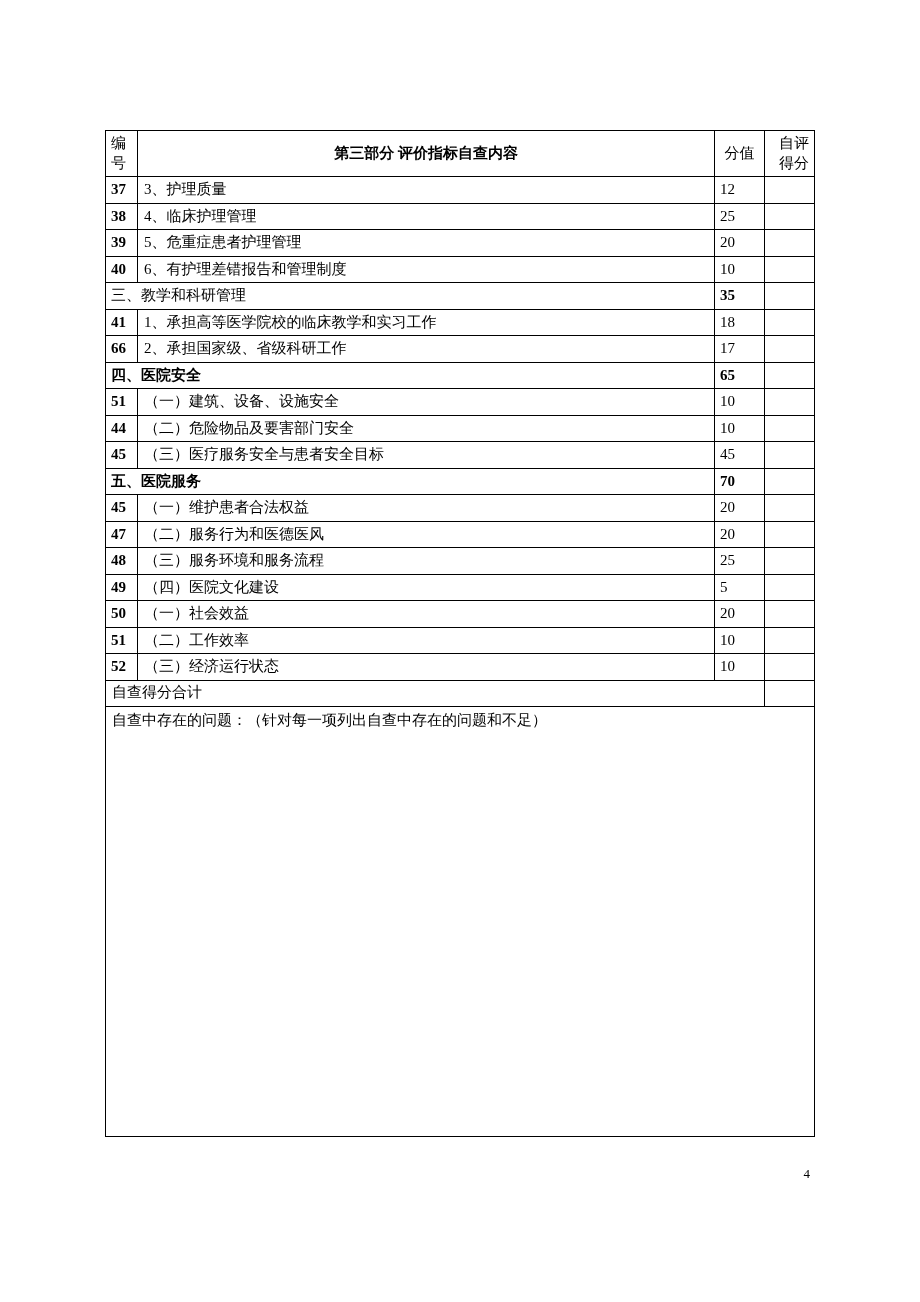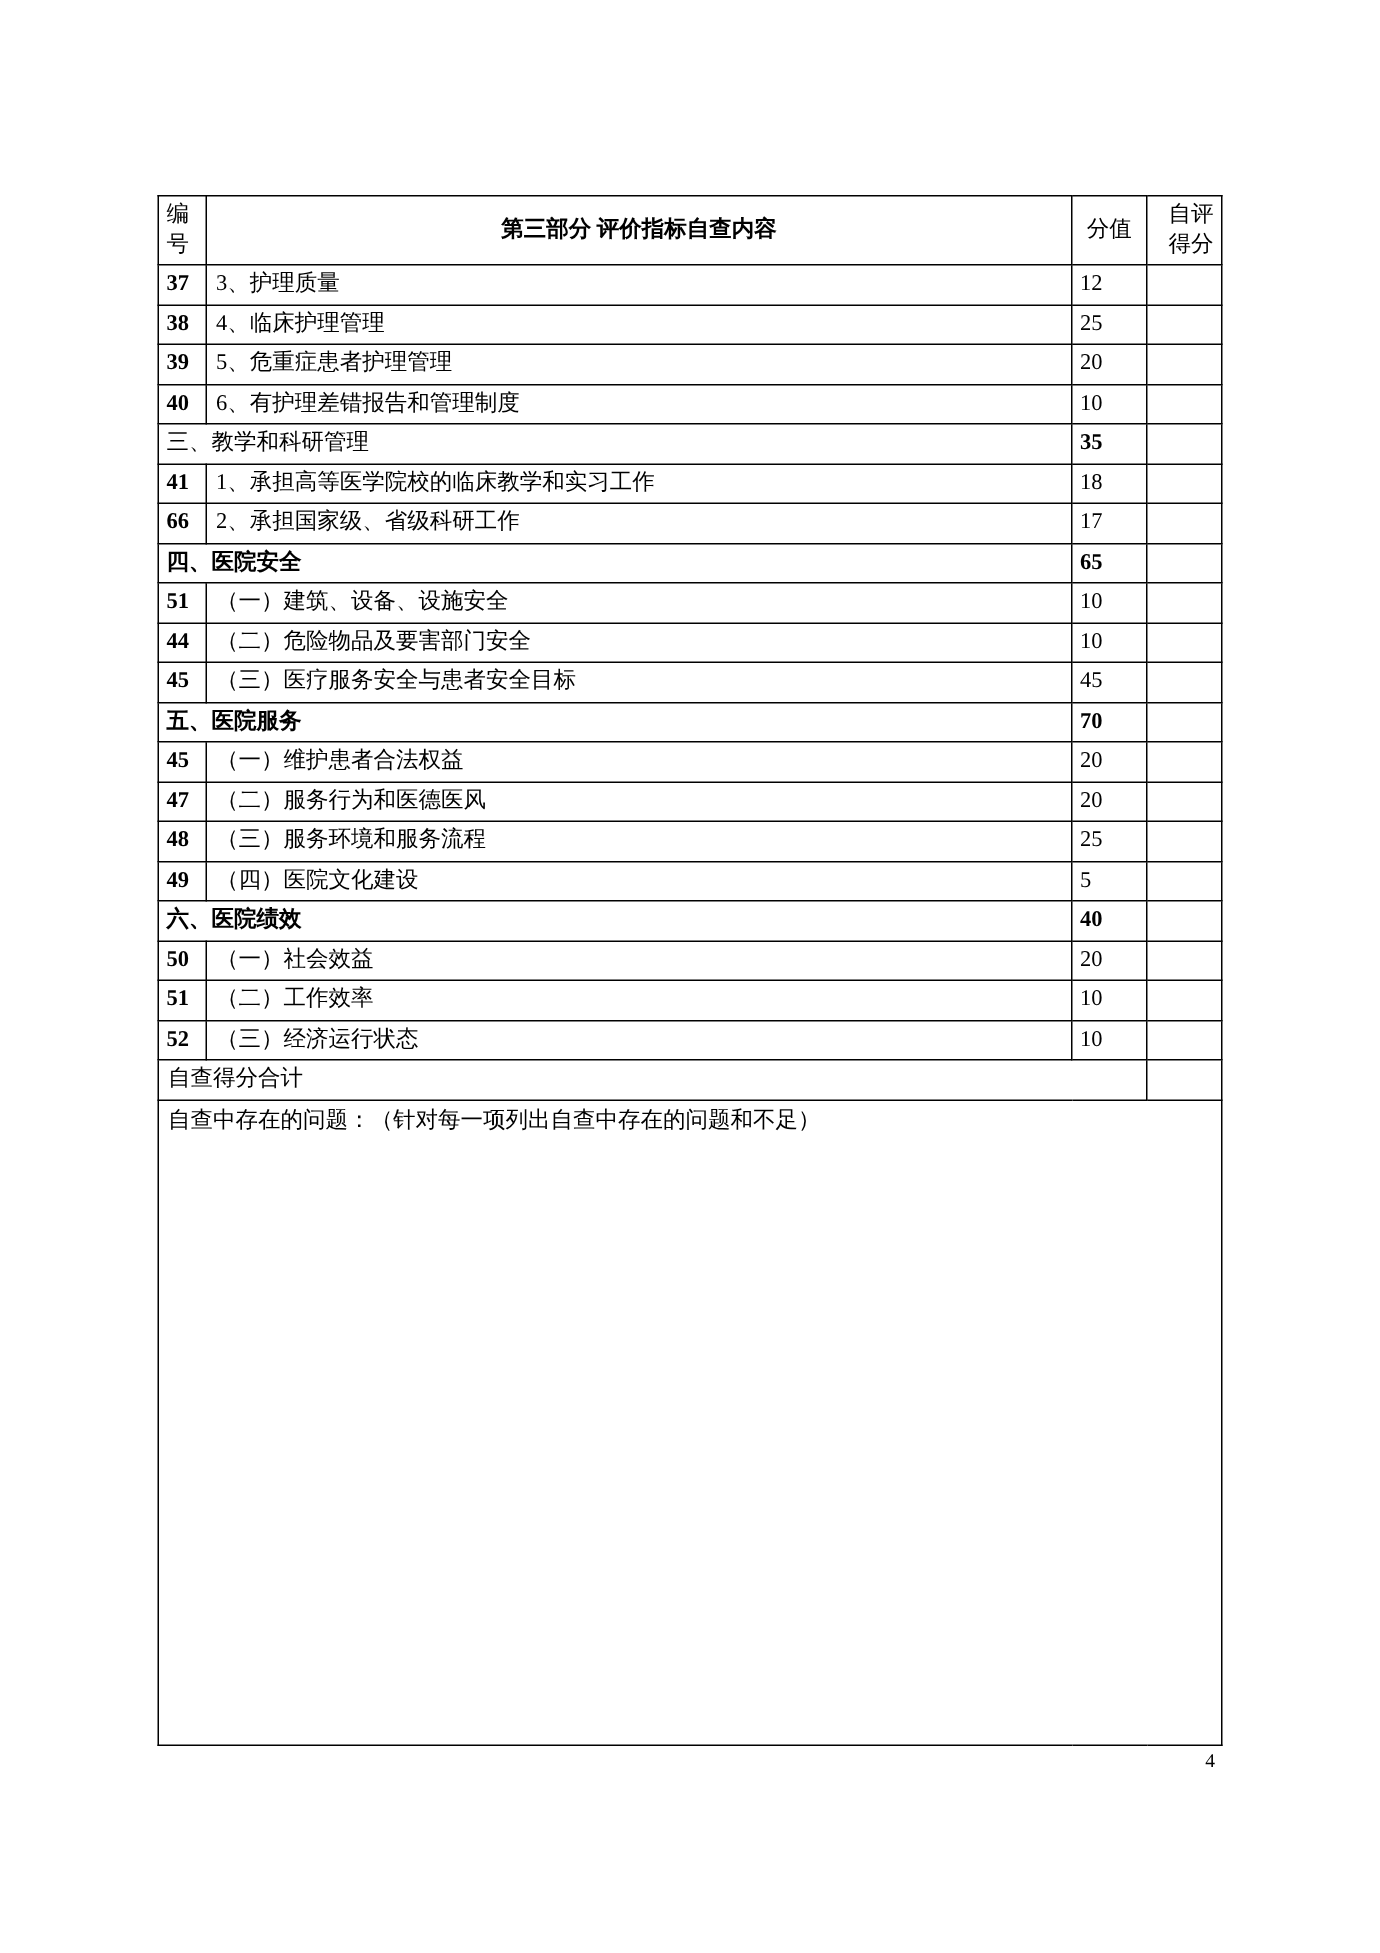--- a/index.html
+++ b/index.html
@@ -180,25 +180,20 @@
         <td class="col-content content-indent">（三）服务环境和服务流程</td>
         <td class="col-score">25</td>
         <td class="col-self"></td>
       </tr>
       <tr>
         <td class="col-id">49</td>
         <td class="col-content content-indent">（四）医院文化建设</td>
         <td class="col-score">5</td>
         <td class="col-self"></td>
       </tr>
-      <tr class="section-row">
-        <td colspan="2" style="font-weight: bold;">六、医院绩效</td>
-        <td class="col-score" style="font-weight: bold;">40</td>
-        <td class="col-self"></td>
-      </tr>
       <tr>
         <td class="col-id">50</td>
         <td class="col-content content-indent">（一）社会效益</td>
         <td class="col-score">20</td>
         <td class="col-self"></td>
       </tr>
       <tr>
         <td class="col-id">51</td>
         <td class="col-content content-indent">（二）工作效率</td>
         <td class="col-score">10</td>

